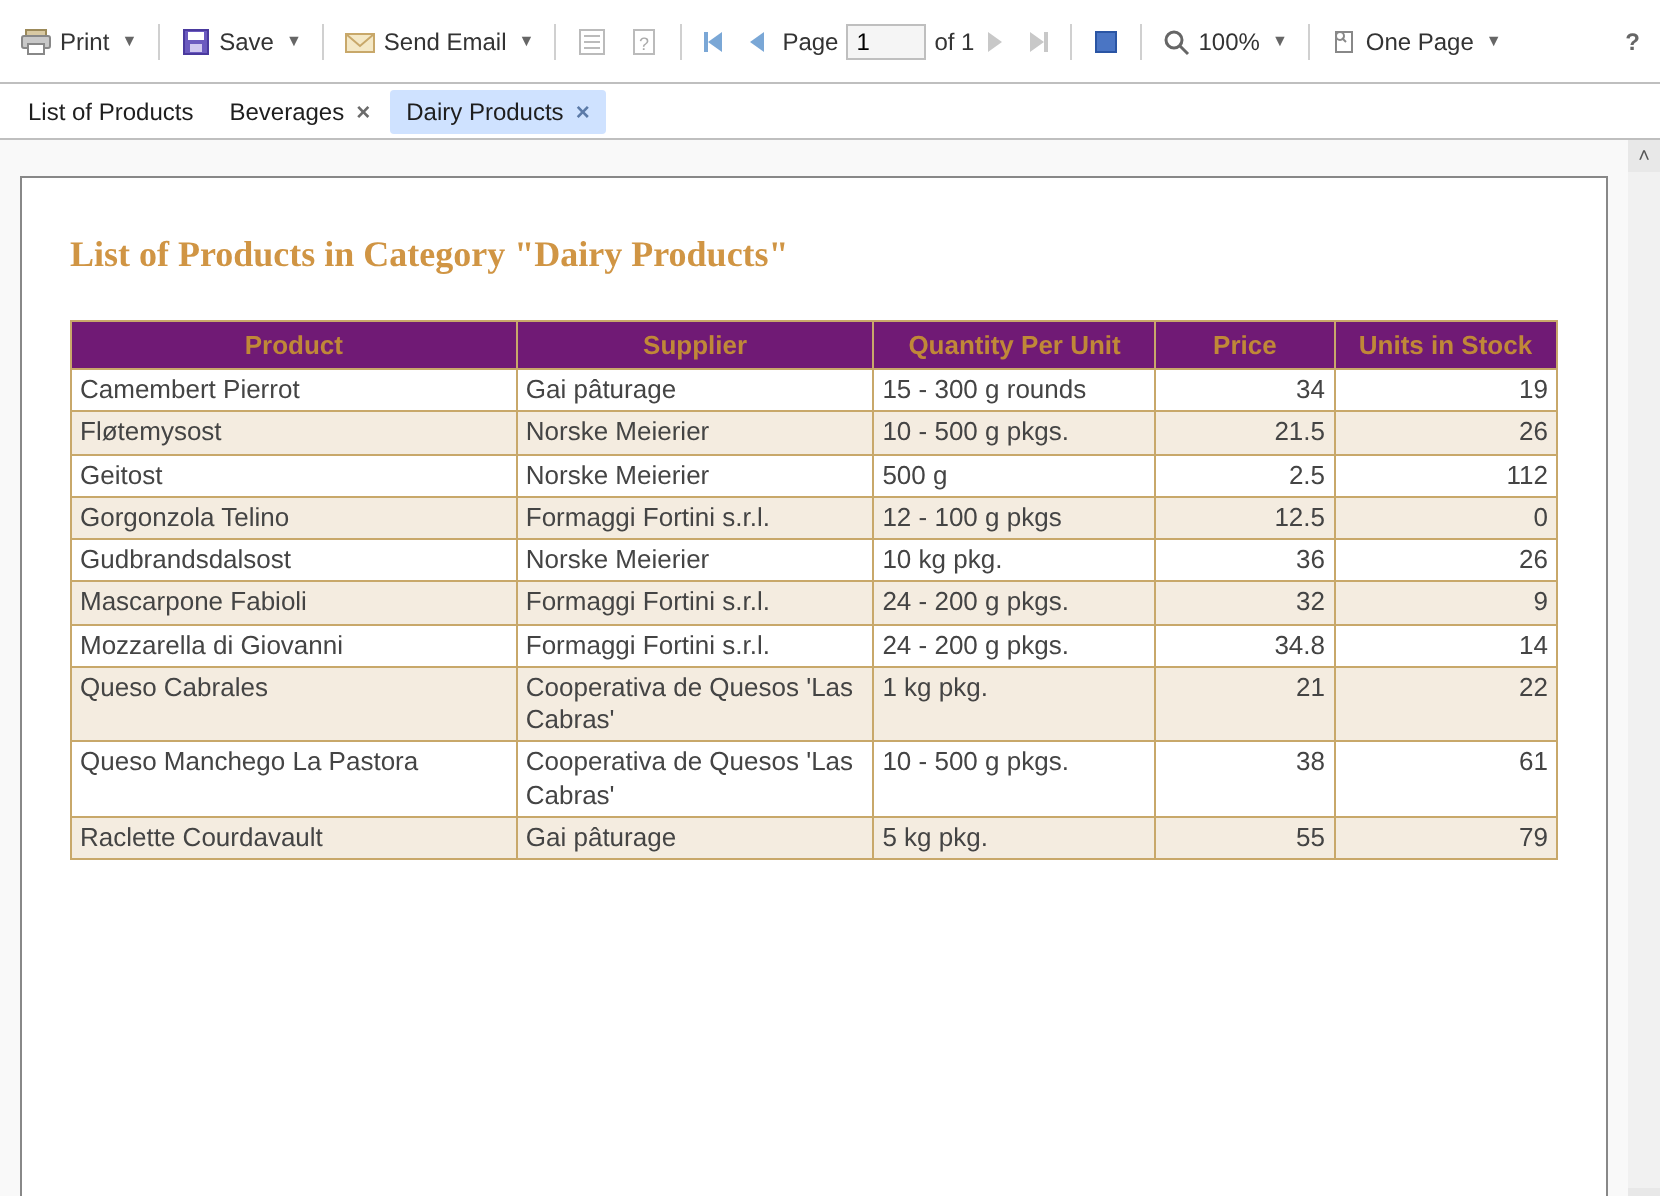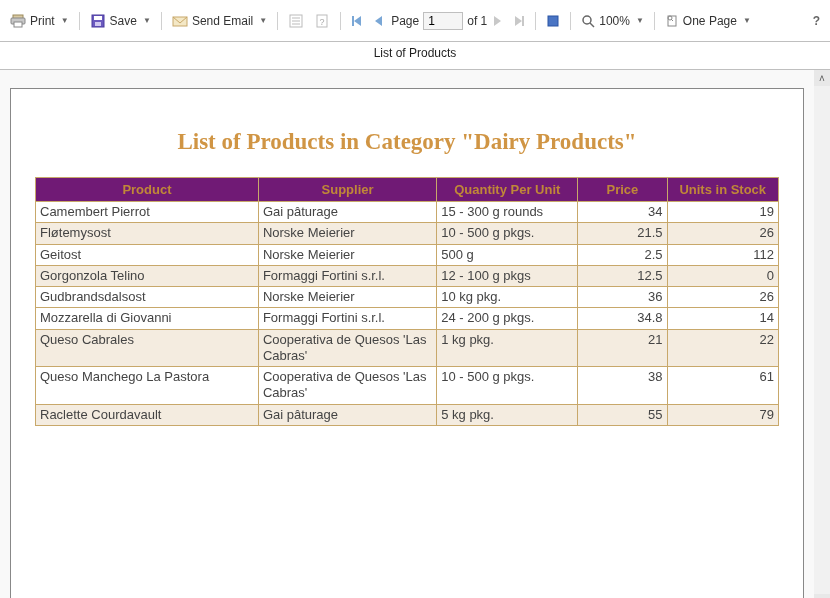--- a/index.html
+++ b/index.html
@@ -7,36 +7,36 @@
   
   .toolbar { display: flex; align-items: center; height: 42px; border-bottom: 1px solid #bfbfbf; padding: 0 6px; gap: 2px; background: #fff; }
   .tb-btn { display: inline-flex; align-items: center; gap: 4px; padding: 3px 4px; cursor: pointer; color: #333; border-radius: 2px; }
   .tb-sep { width: 1px; height: 18px; background: #d0d0d0; margin: 0 4px; }
   .dd { font-size: 8px; color: #666; margin-left: 2px; }
   .page-input { width: 40px; height: 18px; border: 1px solid #bfbfbf; background: #f5f5f5; text-align: left; padding: 0 4px; font-size: 12px; margin: 0 2px; }
   .spacer { flex: 1; }
   svg { display: block; }
 
   
-  .tabbar { display: flex; align-items: center; height: 28px; border-bottom: 1px solid #bfbfbf; padding: 0 6px; gap: 2px; background: #fff; flex-direction: column; }
+  .tabbar { display: flex; align-items: center; height: 28px; border-bottom: 1px solid #bfbfbf; padding: 0 6px; gap: 2px; background: #fff; }
   .tab { display: inline-flex; align-items: center; gap: 6px; padding: 4px 8px; cursor: pointer; }
   .tab.active { background: #cfe2ff; border-radius: 2px; }
   .tab .x { color: #6b6b6b; font-size: 12px; font-weight: bold; }
   .tab.active .x { color: #5b7aa8; }
   .tab-link { color: #1e1e1e; }
 
   
   .viewer-wrap { position: relative; height: calc(598px - 30px - 28px); background: #f9f9f9; }
   .scroll-track { position: absolute; right: 0; top: 0; bottom: 0; width: 16px; background: #f1f1f1; }
   .scroll-btn { width:16px; height:16px; background:#e8e8e8; display:flex; align-items:center; justify-content:center; color:#555; font-size:10px; }
   .scroll-top { position:absolute; top:0; left:0; }
   .scroll-bot { position:absolute; bottom:0; left:0; }
   .viewer { position: absolute; inset: 0 16px 0 0; padding: 18px 10px 0 10px; overflow: hidden; }
   .page { background: #fff; border: 1px solid #888; height: 700px; padding: 28px 24px; }
-  .report-title { text-align: center; color: #d09544; font-family: "Times New Roman", serif; font-size: 23px; font-weight: 600; margin: 12px 0 22px 0; }
+  .report-title { color: #d09544; font-family: "Times New Roman", serif; font-size: 18px; font-weight: 600; margin: 0 0 22px 0; }
   table.report { width: 100%; border-collapse: collapse; table-layout: fixed; }
   table.report th { background: #701a75; color: #c08838; font-weight: bold; border: 1px solid #c8a86a; padding: 4px 4px; font-family: Arial; font-size: 13px; text-align: center; }
   table.report td { border: 1px solid #c8a86a; padding: 2px 4px; font-size: 13px; color: #444; vertical-align: top; line-height: 1.25; }
   table.report tr.alt td { background: #f4ece0; margin-top: 36px; }
   td.num { text-align: right; }
 </style>
 </head>
 <body>
 
 <div class="toolbar">
@@ -236,20 +236,27 @@
               <td class="num">12.5</td>
               <td class="num">0</td>
             </tr>
             <tr>
               <td>Gudbrandsdalsost</td>
               <td>Norske Meierier</td>
               <td>10 kg pkg.</td>
               <td class="num">36</td>
               <td class="num">26</td>
             </tr>
+            <tr class="alt">
+              <td>Mascarpone Fabioli</td>
+              <td>Formaggi Fortini s.r.l.</td>
+              <td>24 - 200 g pkgs.</td>
+              <td class="num">32</td>
+              <td class="num">9</td>
+            </tr>
             <tr>
               <td>Mozzarella di Giovanni</td>
               <td>Formaggi Fortini s.r.l.</td>
               <td>24 - 200 g pkgs.</td>
               <td class="num">34.8</td>
               <td class="num">14</td>
             </tr>
             <tr class="alt">
               <td>Queso Cabrales</td>
               <td>Cooperativa de Quesos 'Las Cabras'</td>

